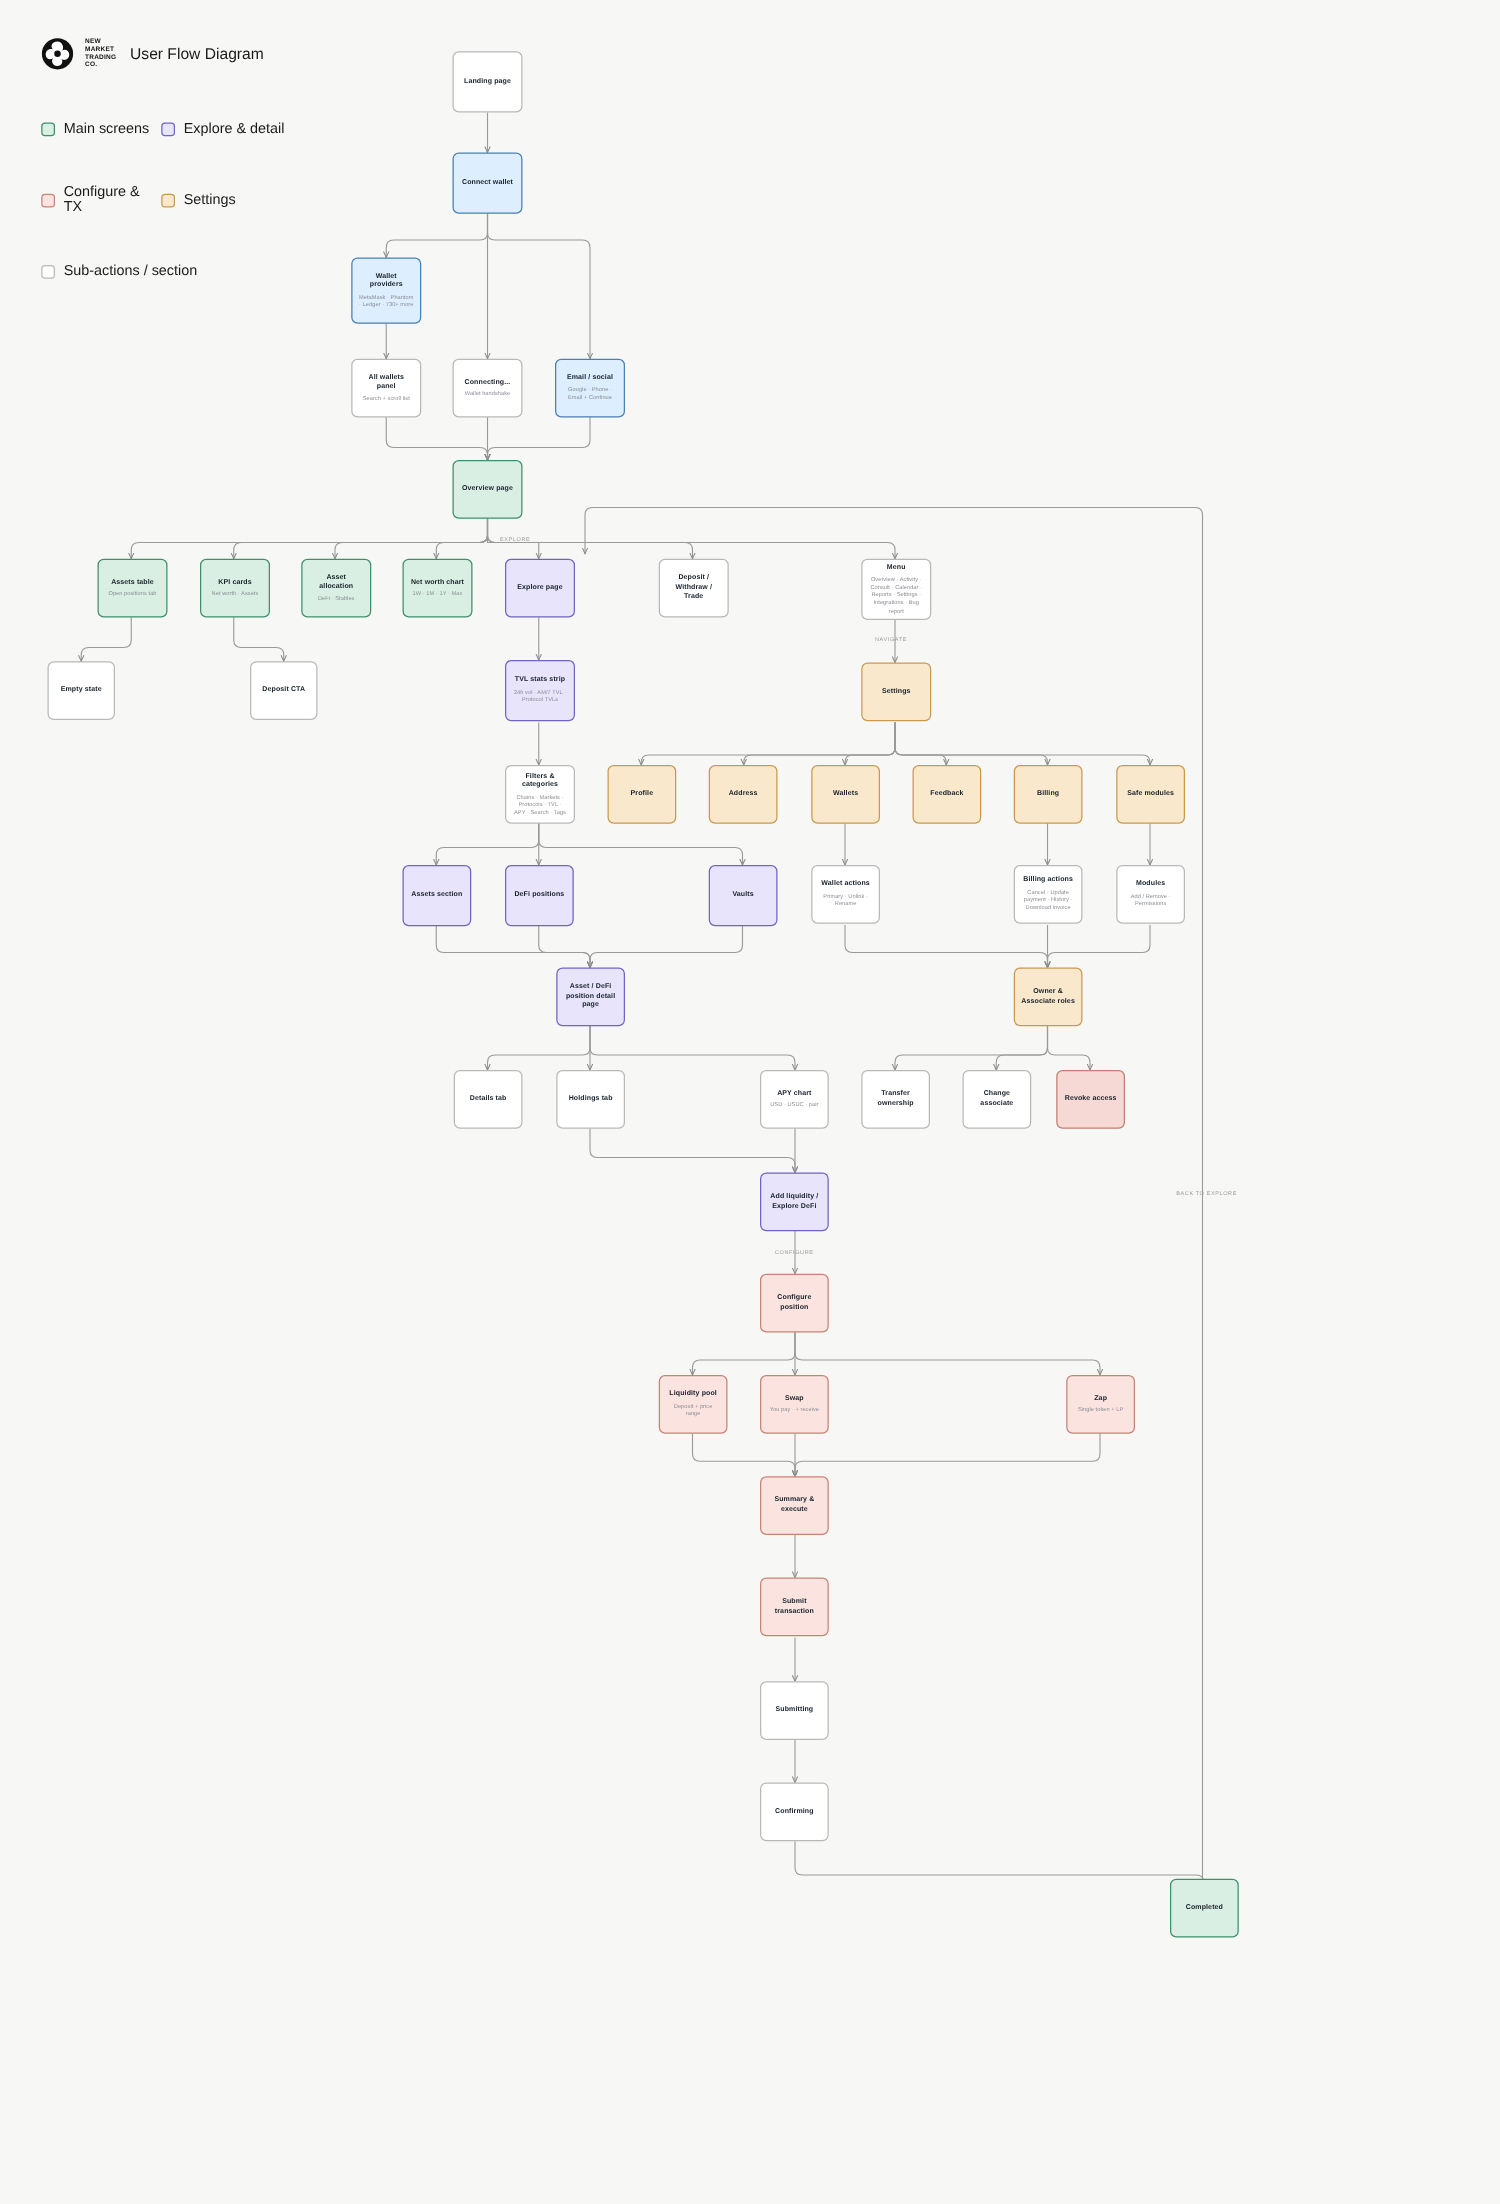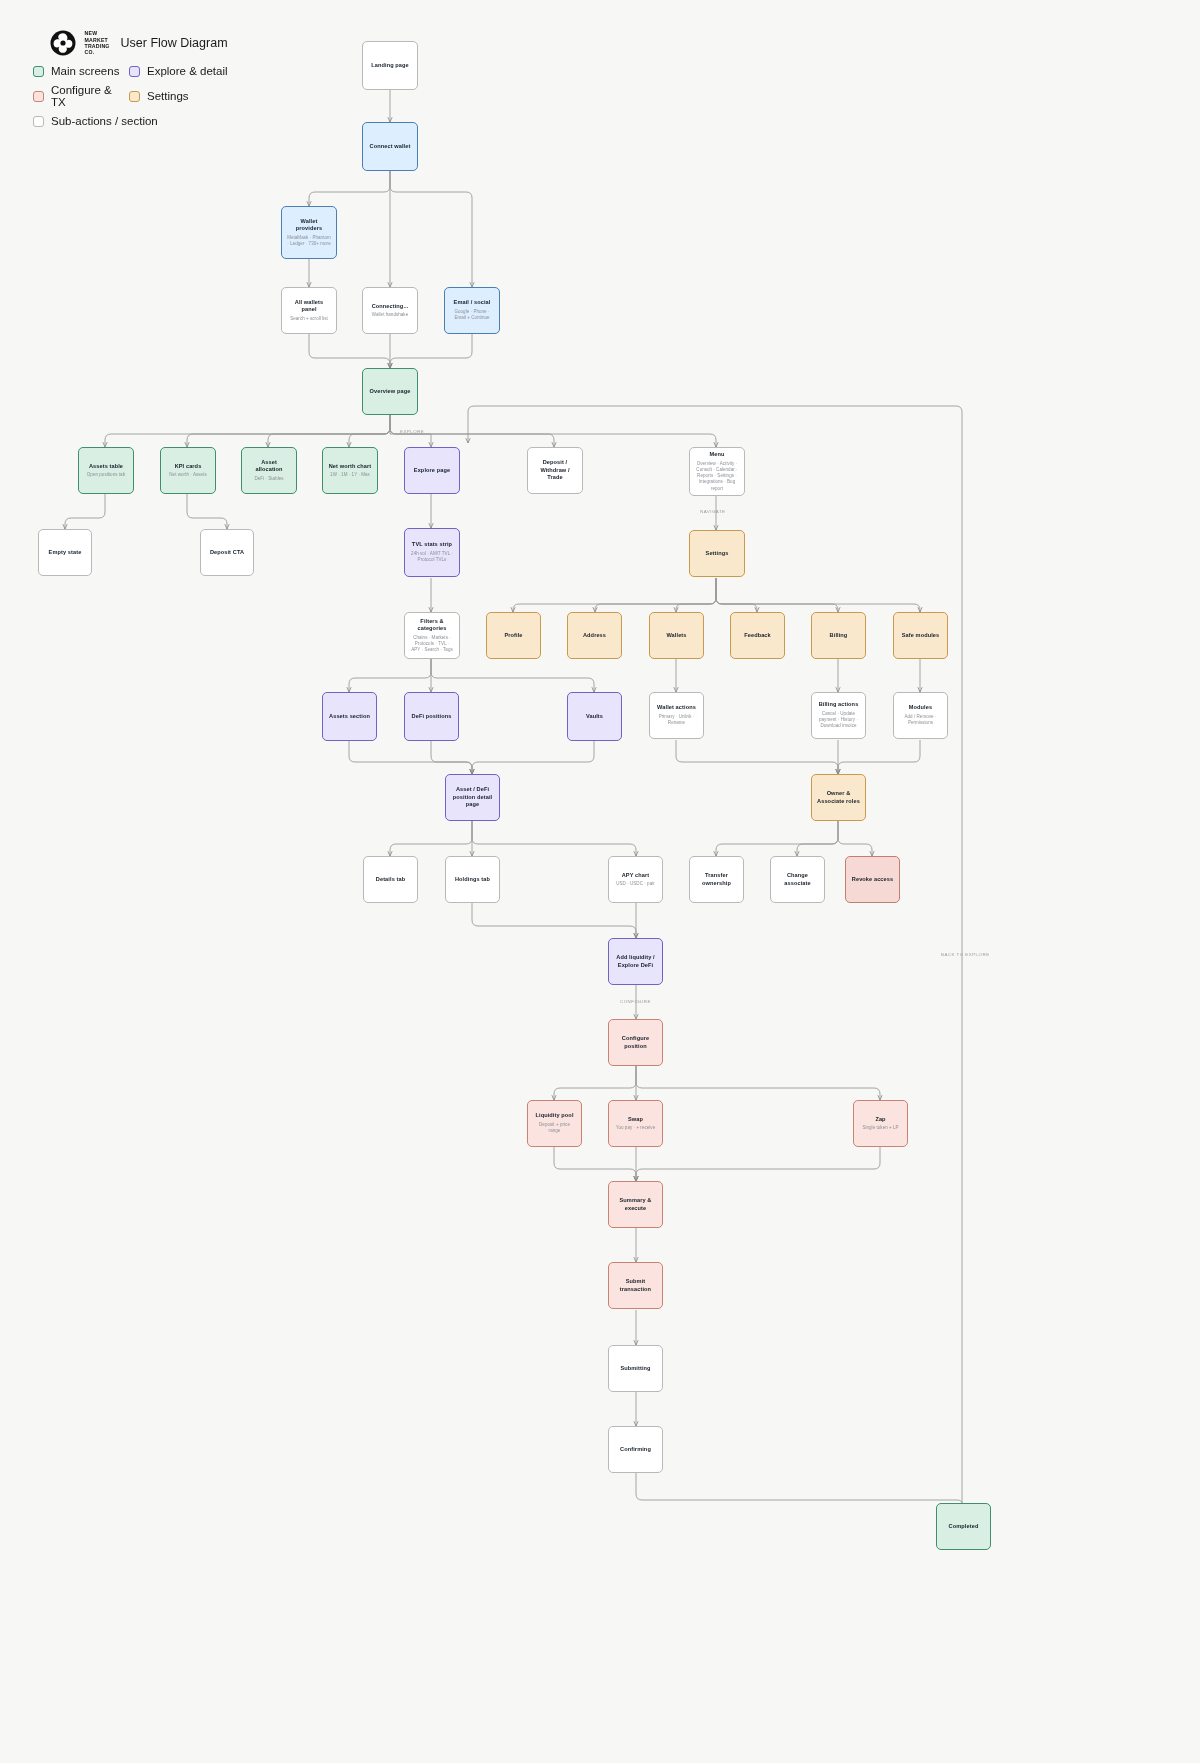--- a/index.html
+++ b/index.html
@@ -9,27 +9,27 @@
     background:#f7f7f5;
     font-family:"Liberation Sans", sans-serif;
     position:relative;
     overflow:hidden;
   }
   #canvas { position:absolute; inset:0; }
   svg.edges { position:absolute; left:0; top:0; width:1200px; height:1763px; pointer-events:none; }
 
   
   .legend { position:absolute; left:33px; top:30px; }
-  .legend-title-row { display:flex; align-items:center; gap:9px;justify-content:flex-end; }
+  .legend-title-row { display:flex; align-items:center; gap:9px; }
   .logo { width:26px; height:26px; flex:0 0 26px; position:relative; }
   .logo-words { font-size:5.2px; line-height:1.22; font-weight:bold; color:#111; letter-spacing:.2px; }
   .legend-title { font-size:12.5px; color:#1a1a1a; margin-left:2px; }
   .legend-rows { margin-top:9px; }
   .legend-row { display:flex; align-items:center; margin-bottom:7px; }
-  .legend-item { display:flex; align-items:center; gap:7px; }
+  .legend-item { display:flex; align-items:center; gap:7px;margin-top:32px; }
   .legend-swatch { width:11px; height:11px; border-radius:3px; border:1.4px solid #999; }
   .legend-label { font-size:11.5px; color:#1a1a1a; }
 
   
   .node {
     position:absolute;
     border:1px solid #b9b9b9;
     border-radius:5px;
     background:#ffffff;
     display:flex;

